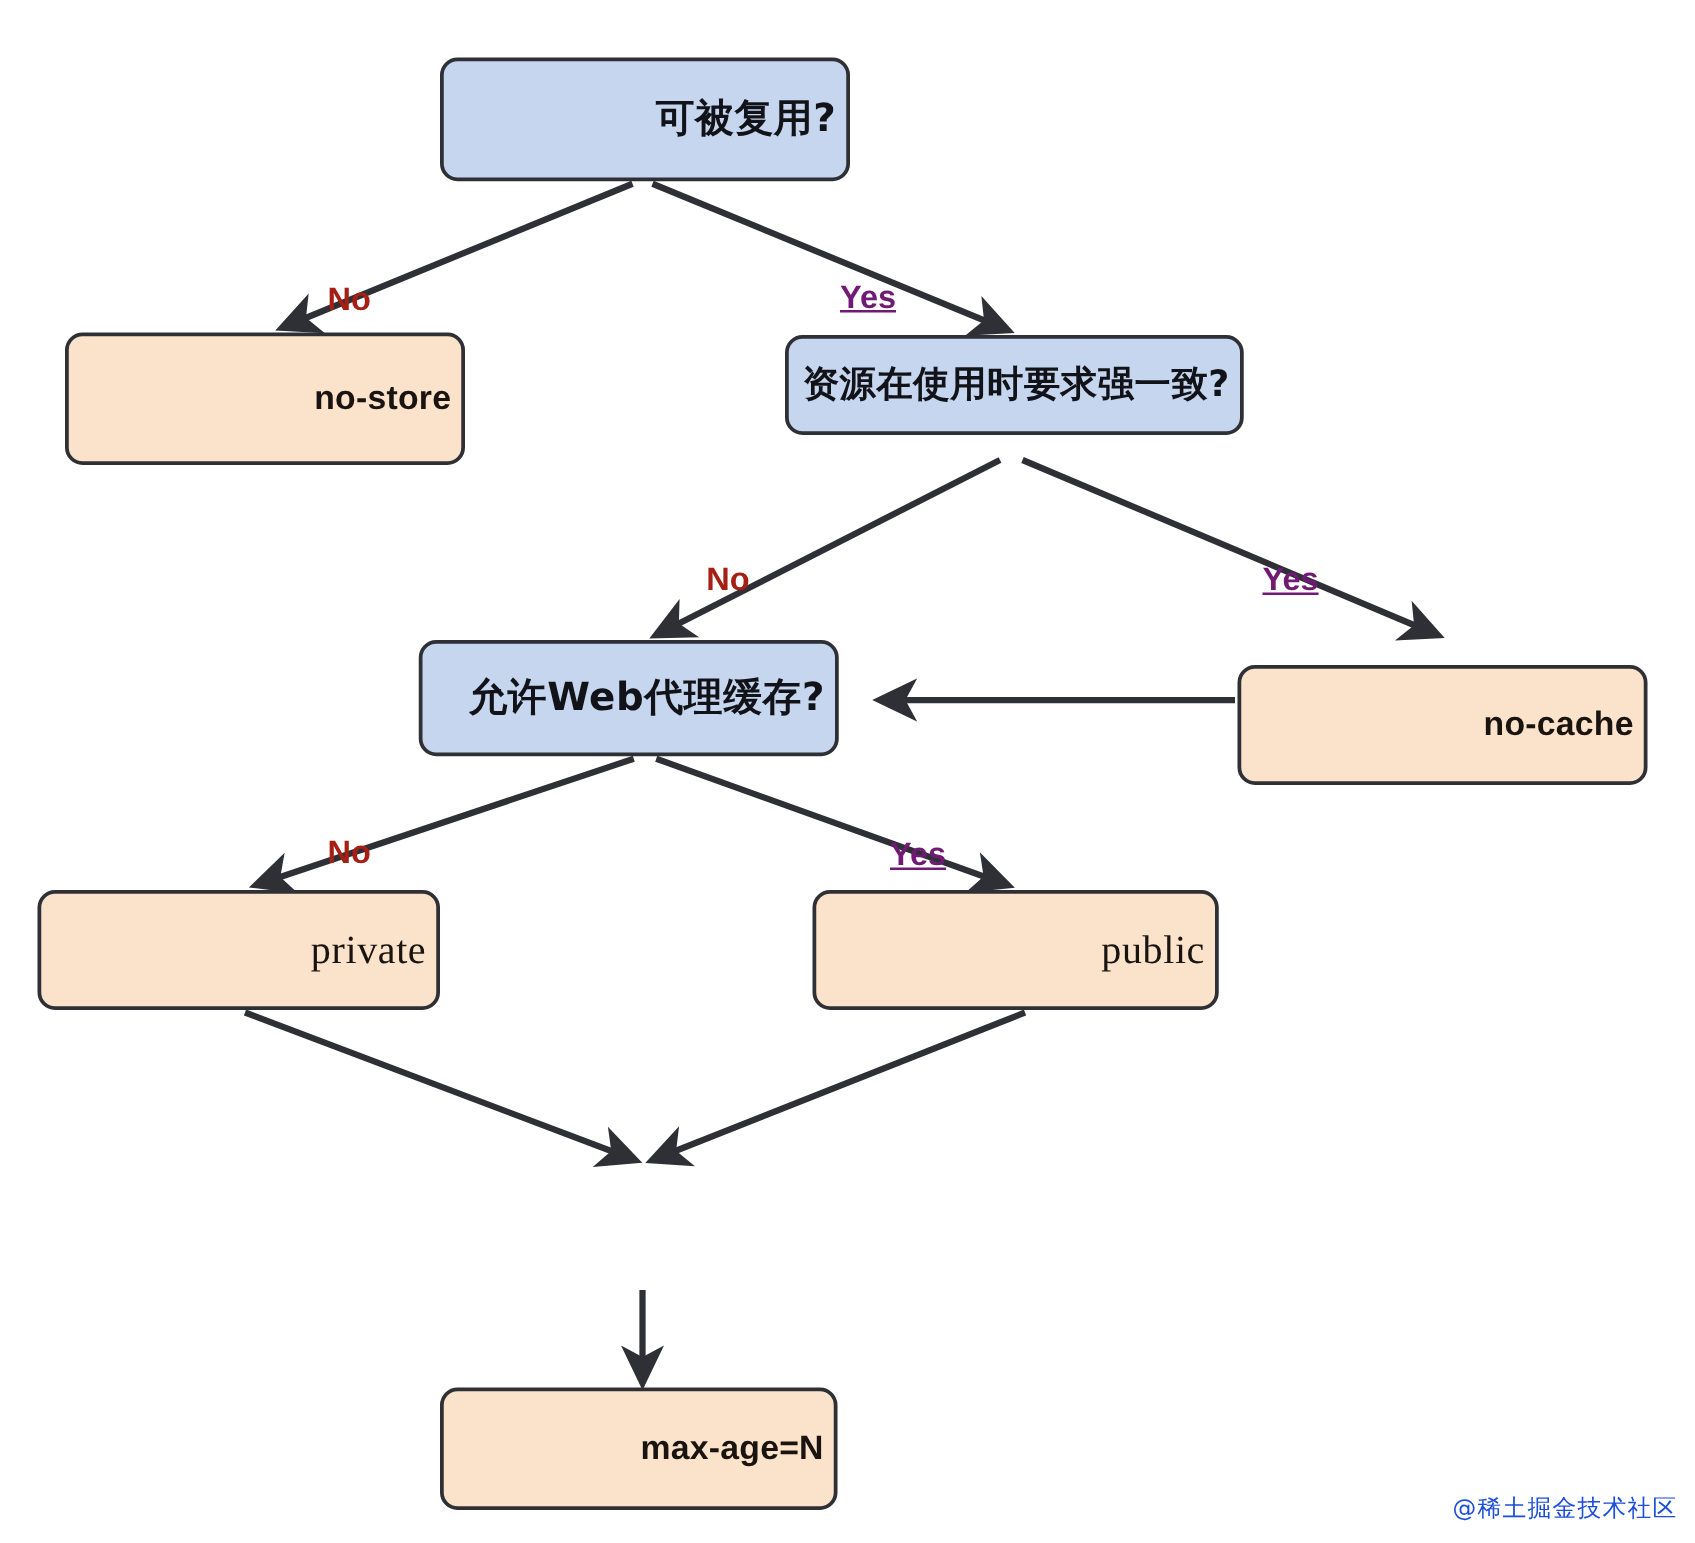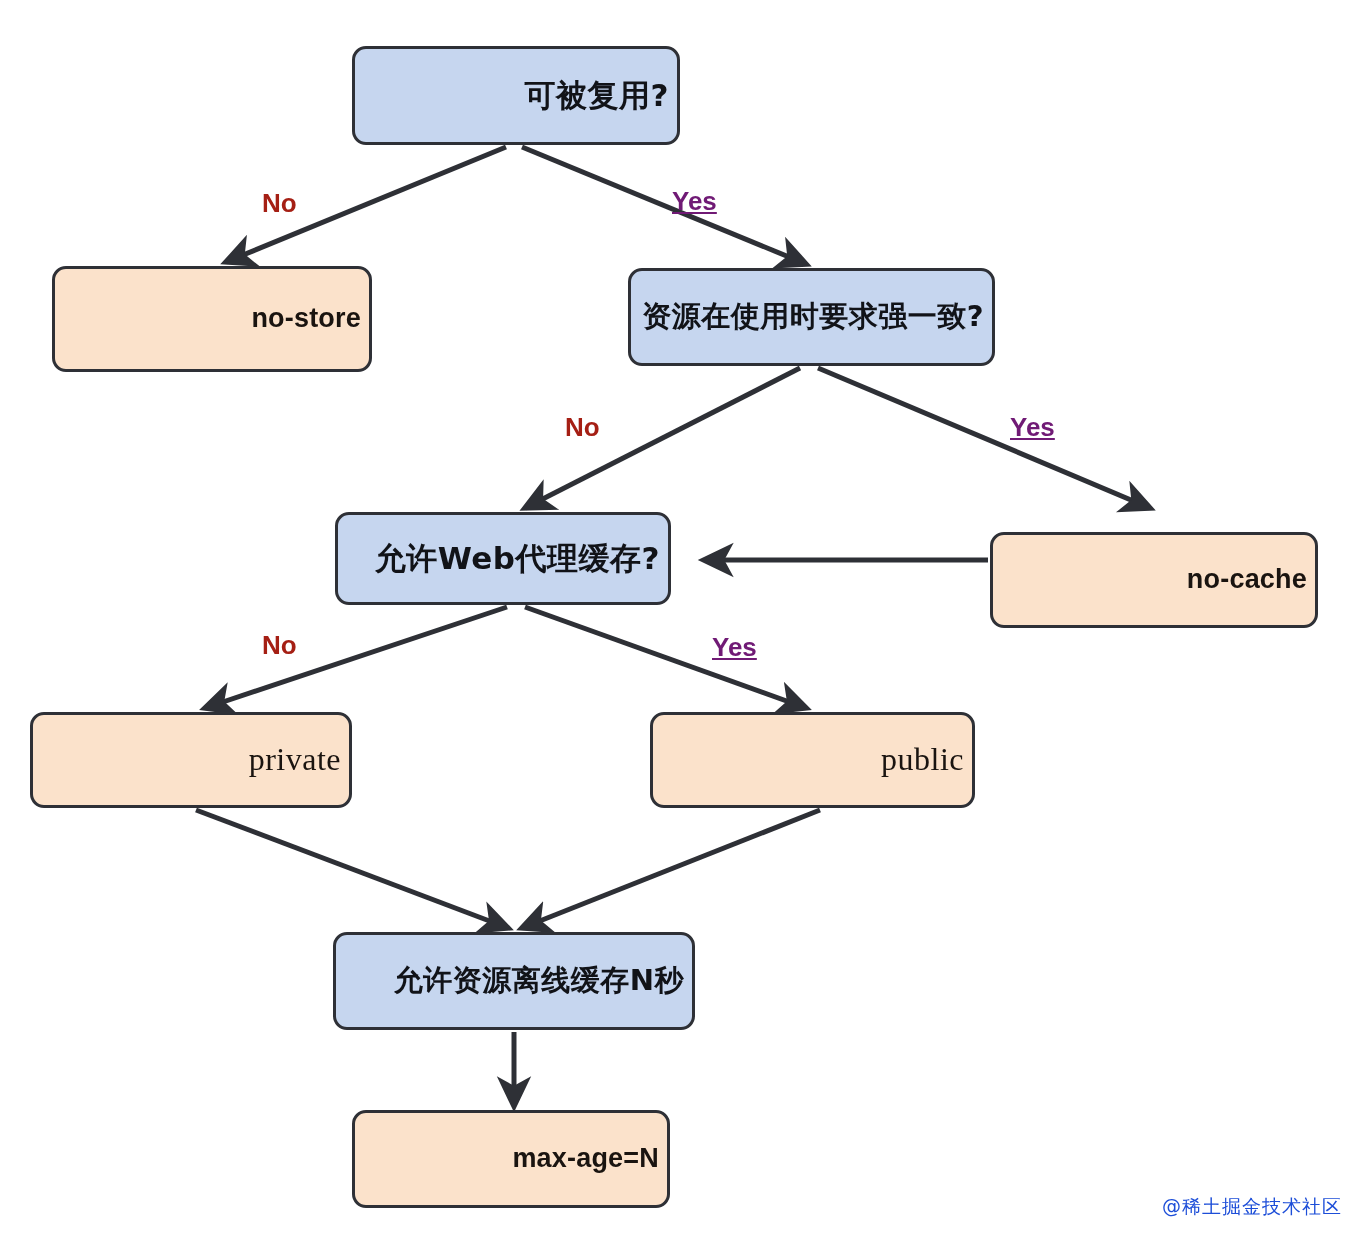--- a/index.html
+++ b/index.html
@@ -66,20 +66,21 @@
     font-size: 32px;
     letter-spacing: 0.5px;
   }
   .edge-label {
     position: absolute;
     font-family: "Liberation Sans", "DejaVu Sans", sans-serif;
     font-weight: 700;
     font-size: 26px;
     z-index: 4;
     white-space: nowrap;
+    margin-top: 36px;
   }
   .edge-label.no  { color: #a51f14; }
   .edge-label.yes { color: #701a75; text-decoration: underline; }
   #watermark {
     position: absolute;
     right: 14px;
     bottom: 14px;
     color: #1d4ed8;
     font-family: "DejaVu Sans", "Liberation Sans", sans-serif;
     font-size: 19px;
@@ -125,43 +126,40 @@
   </svg>
 
   <div class="node decision" style="left:352px; top:46px; width:328px; height:99px;">
     <span class="label cn">可被复用?</span>
   </div>
 
   <div class="node outcome" style="left:52px; top:266px; width:320px; height:106px;">
     <span class="label mono-ish">no-store</span>
   </div>
 
-  <div class="node decision" style="left:628px; top:268px; width:367px; height:98px;">
+  <div class="node decision" style="left:628px; top:268px; width:367px; height:80px;">
     <span class="label cn" style="font-size:29px;">资源在使用时要求强一致?</span>
   </div>
 
   <div class="node decision" style="left:335px; top:512px; width:336px; height:93px;">
     <span class="label cn">允许Web代理缓存?</span>
   </div>
 
   <div class="node outcome" style="left:990px; top:532px; width:328px; height:96px;padding-left:32px;">
     <span class="label mono-ish">no-cache</span>
   </div>
 
   <div class="node outcome" style="left:30px; top:712px; width:322px; height:96px;">
     <span class="label serif-ish">private</span>
   </div>
 
   <div class="node outcome" style="left:650px; top:712px; width:325px; height:96px;">
     <span class="label serif-ish">public</span>
   </div>
 
-  <div class="node decision" style="left:333px; top:932px; width:362px; height:98px;">
-    <span class="label cn" style="font-size:29px;">允许资源离线缓存N秒</span>
-  </div>
 
   <div class="node outcome" style="left:352px; top:1110px; width:318px; height:98px;">
     <span class="label mono-ish">max-age=N</span>
   </div>
 
   <span class="edge-label no" style="left:262px; top:188px;">No</span>
   <span class="edge-label yes" style="left:672px; top:186px;">Yes</span>
   <span class="edge-label no" style="left:565px; top:412px;">No</span>
   <span class="edge-label yes" style="left:1010px; top:412px;">Yes</span>
   <span class="edge-label no" style="left:262px; top:630px;">No</span>

